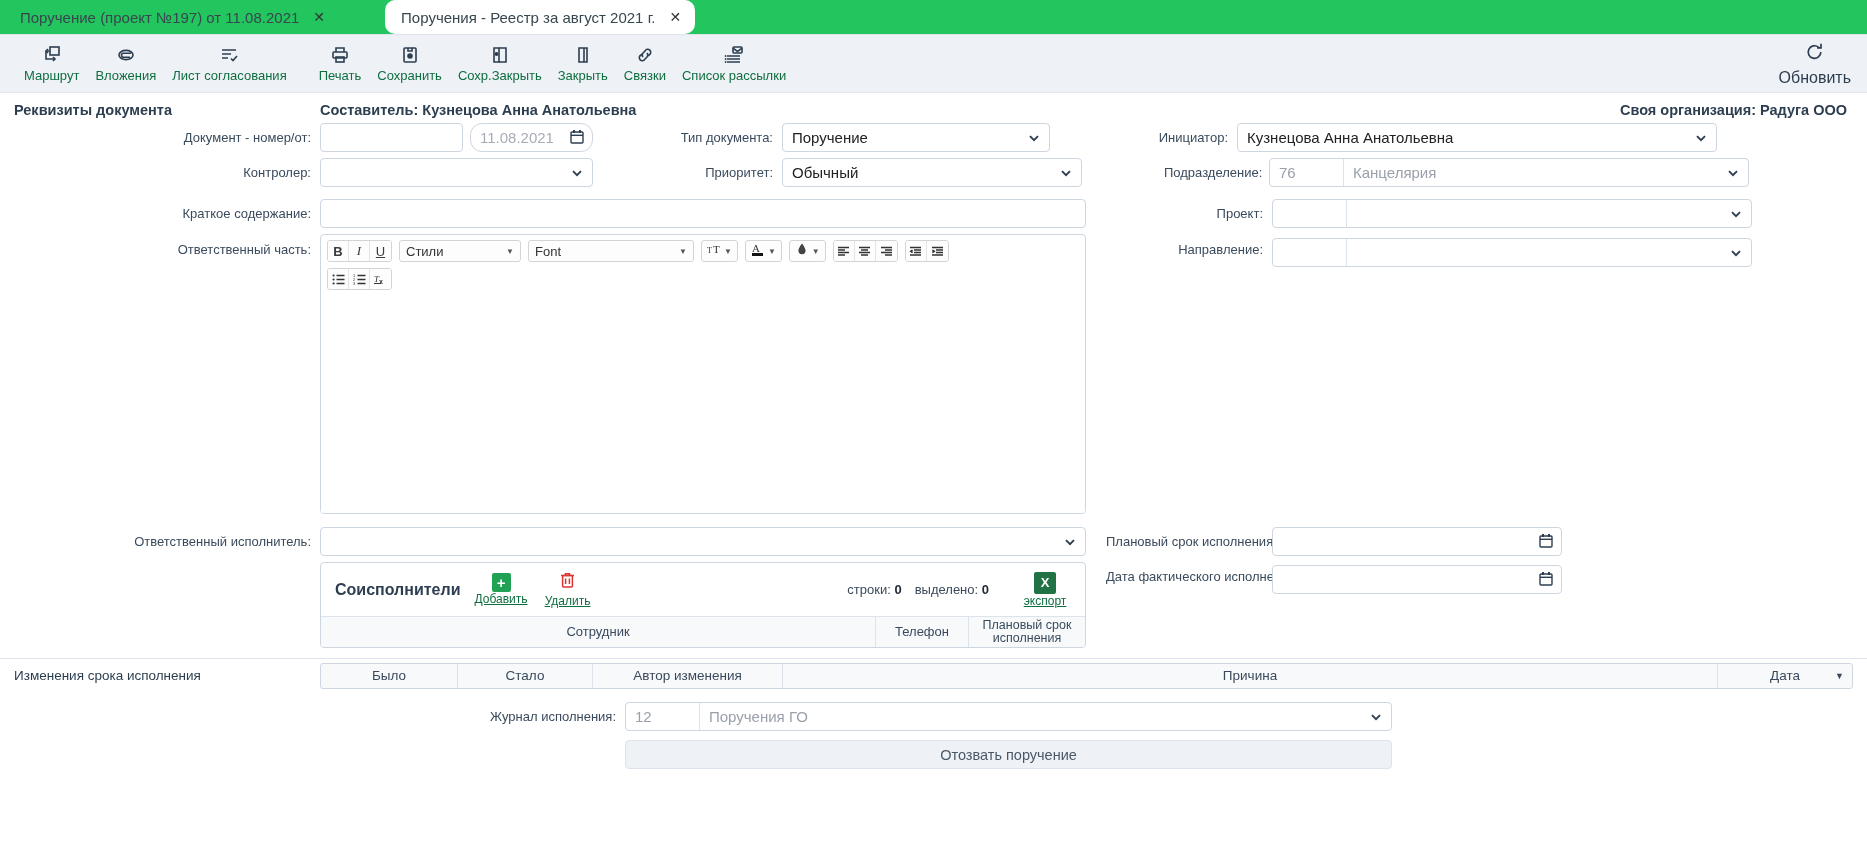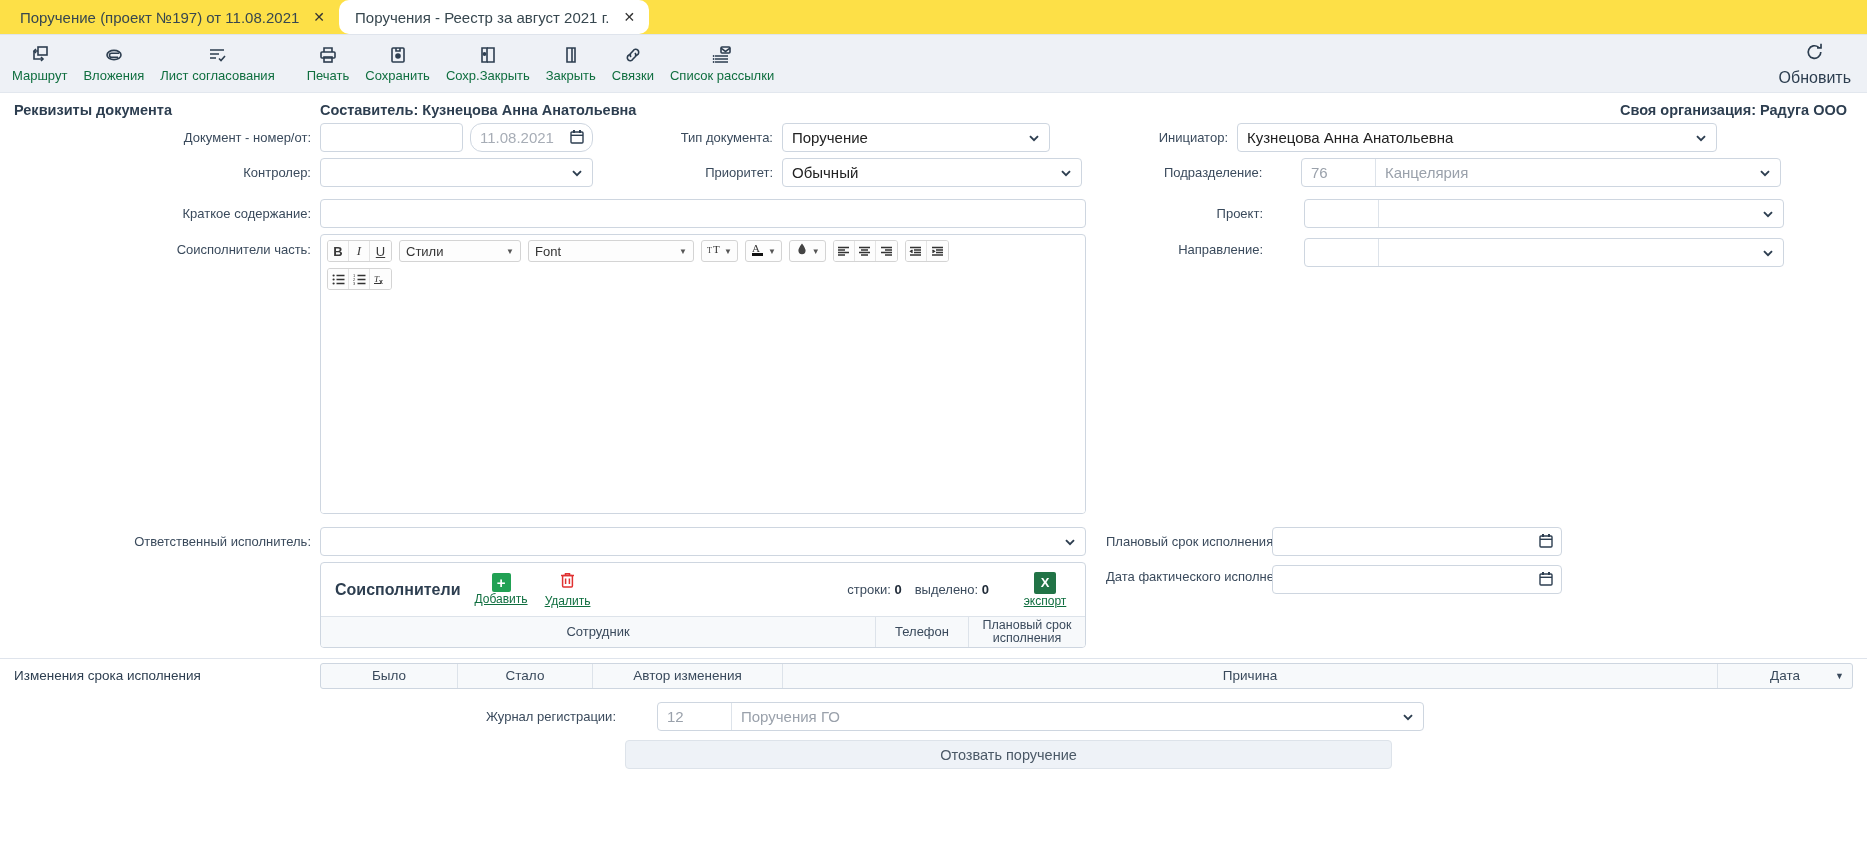--- a/index.html
+++ b/index.html
@@ -8,25 +8,26 @@
     width: 1867px; height: 844px;
     background: #ffffff;
     font-family: "Liberation Sans", "DejaVu Sans", sans-serif;
     color: #2d3e50;
     overflow: hidden;
   }
 
   
   .tabbar {
     height: 35px;
-    background: #fde047;
+    background: #22c55e;
     display: flex;
     align-items: flex-end;
     padding-left: 4px;
     border-bottom: 1px solid #dfe4ec;
+    gap: 46px;
   }
   .tab {
     height: 34px;
     display: flex;
     align-items: center;
     gap: 14px;
     padding: 0 14px 0 16px;
     font-size: 15px;
     color: #37474f;
     cursor: pointer;
@@ -38,21 +39,21 @@
     font-size: 14px; font-weight: bold; color: #333;
     line-height: 1; cursor: pointer;
   }
 
   
   .toolbar {
     height: 58px;
     background: #eef1f6;
     display: flex;
     align-items: center;
-    padding: 0 4px;
+    padding: 0 16px;
     position: relative;
     border-bottom: 1px solid #e2e7ee;
   }
   .tb-item {
     display: flex;
     flex-direction: column;
     align-items: center;
     justify-content: center;
     gap: 2px;
     min-width: 56px;
@@ -126,21 +127,20 @@
 
   
   .split {
     display: flex;
     height: 29px;
     border: 1px solid #ced6e0;
     border-radius: 4px;
     background: #fff;
     position: relative;
     overflow: hidden;
-    margin-left: 32px;
   }
   .split .code {
     width: 74px;
     border-right: 1px solid #dde3ea;
     display: flex; align-items: center;
     padding: 0 9px;
     font-size: 15px; color: #9aa1ab;
   }
   .split .name {
     flex: 1;
@@ -510,21 +510,21 @@
       <div class="name"></div>
       <span class="caret">
         <svg width="12" height="12" viewBox="0 0 12 12" fill="none" stroke="#2d3e50" stroke-width="1.9">
             <path d="M2 4.2L6 8.2l4-4"></path>
           </svg>
       </span>
     </div>
   </div>
 
   <div class="row" style="align-items:flex-start; margin-top:6px">
-    <div class="lbl" style="width:306px; padding-top:8px">Соисполнители часть:</div>
+    <div class="lbl" style="width:306px; padding-top:8px">Ответственный часть:</div>
 
     <div class="editor" style="width:766px">
       <div class="ed-toolbar">
 
         <div class="ed-grp">
           <div class="ed-btn" style="font-weight:bold">B</div>
           <div class="ed-btn" style="font-style:italic; font-family:'Liberation Serif',serif">I</div>
           <div class="ed-btn" style="text-decoration:underline">U</div>
         </div>
 
@@ -737,21 +737,21 @@
     <div style="flex:1">Причина</div>
     <div style="width:134px">
       <span>Дата</span>
       <span class="sortcaret">▼</span>
     </div>
   </div>
 </div>
 
 <div class="footer">
   <div class="frow">
-    <div class="lbl" style="width:611px">Журнал регистрации:</div>
+    <div class="lbl" style="width:611px">Журнал исполнения:</div>
     <div class="split" style="width:767px">
       <div class="code">12</div>
       <div class="name">Поручения ГО</div>
       <span class="caret">
         <svg width="12" height="12" viewBox="0 0 12 12" fill="none" stroke="#2d3e50" stroke-width="1.9">
             <path d="M2 4.2L6 8.2l4-4"></path>
           </svg>
       </span>
     </div>
   </div>

